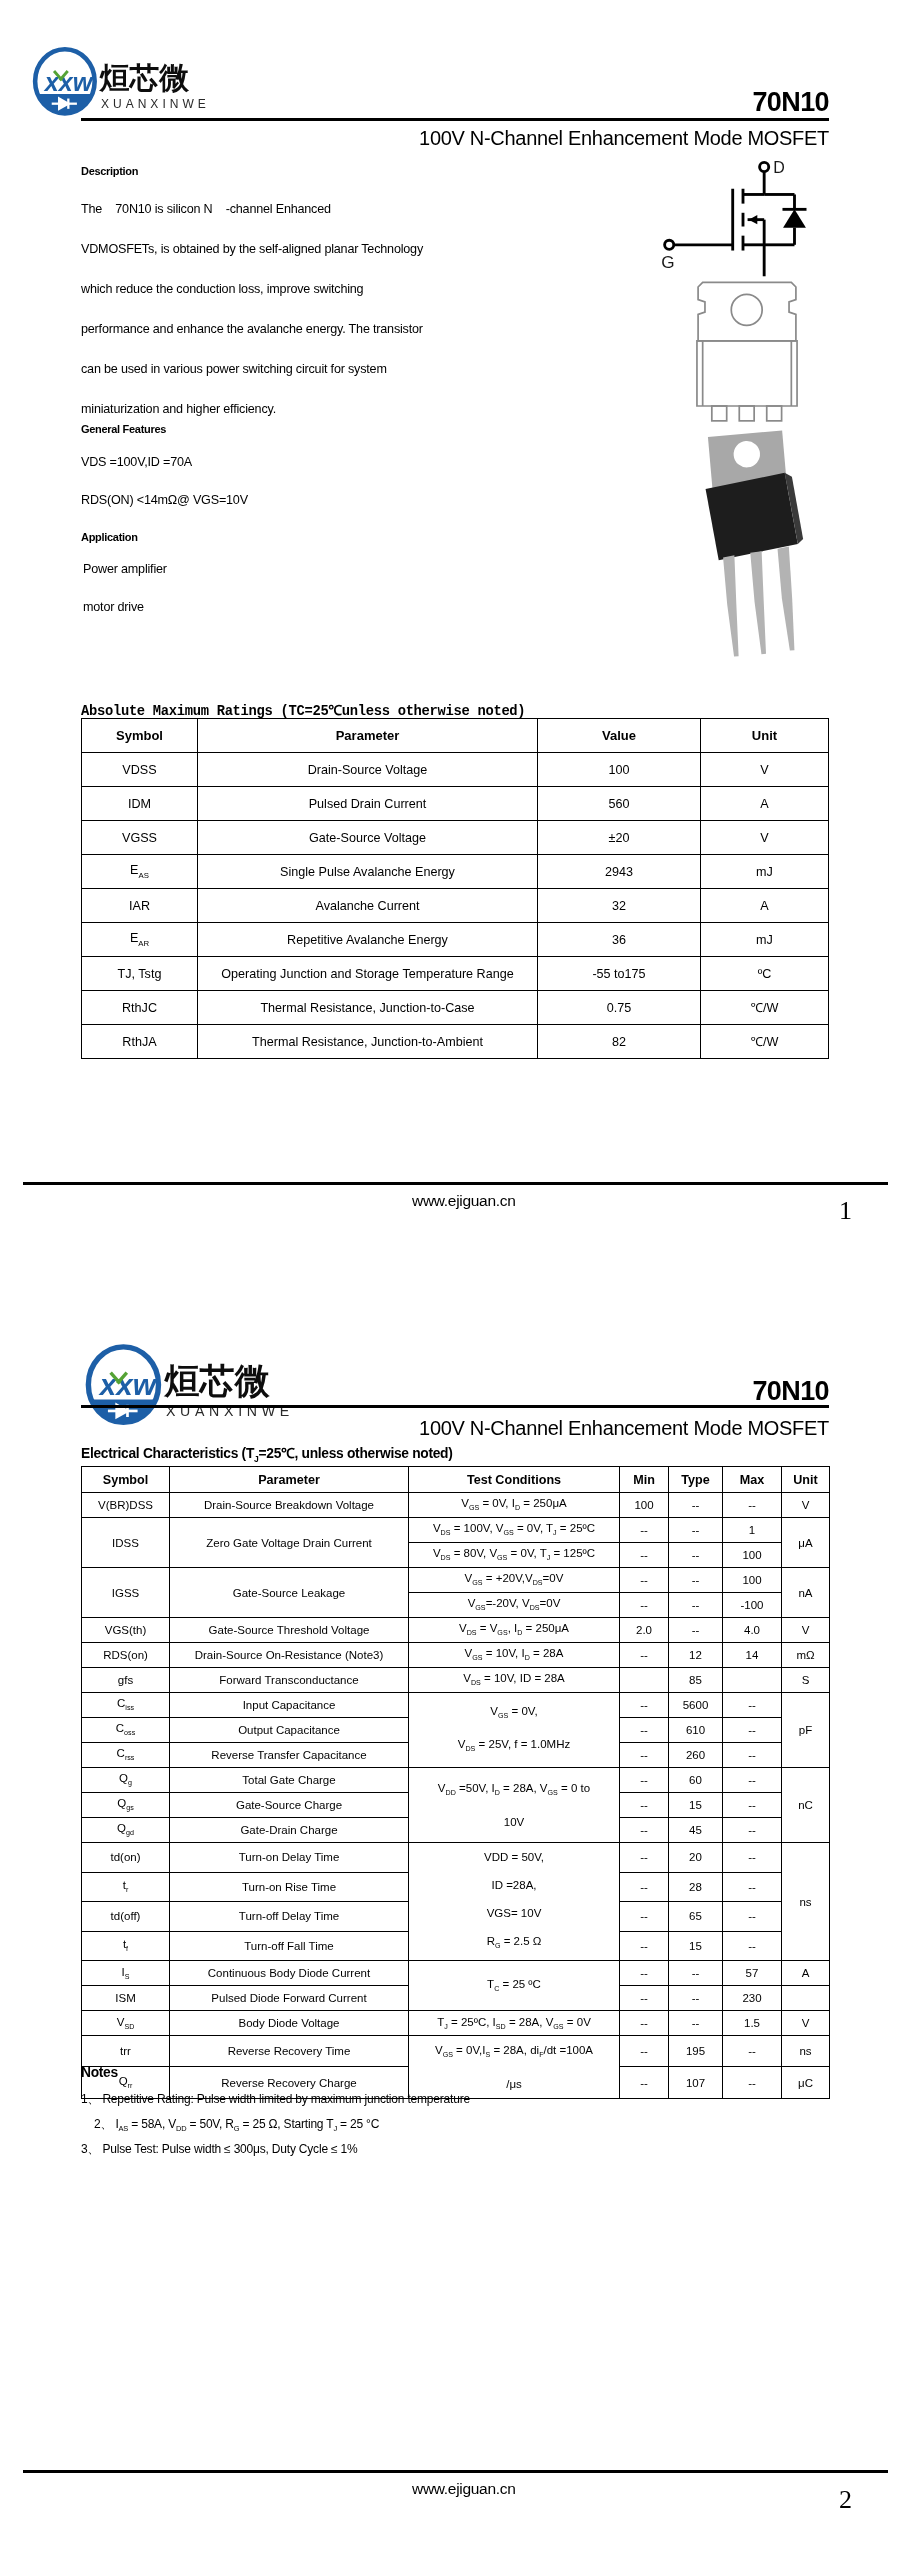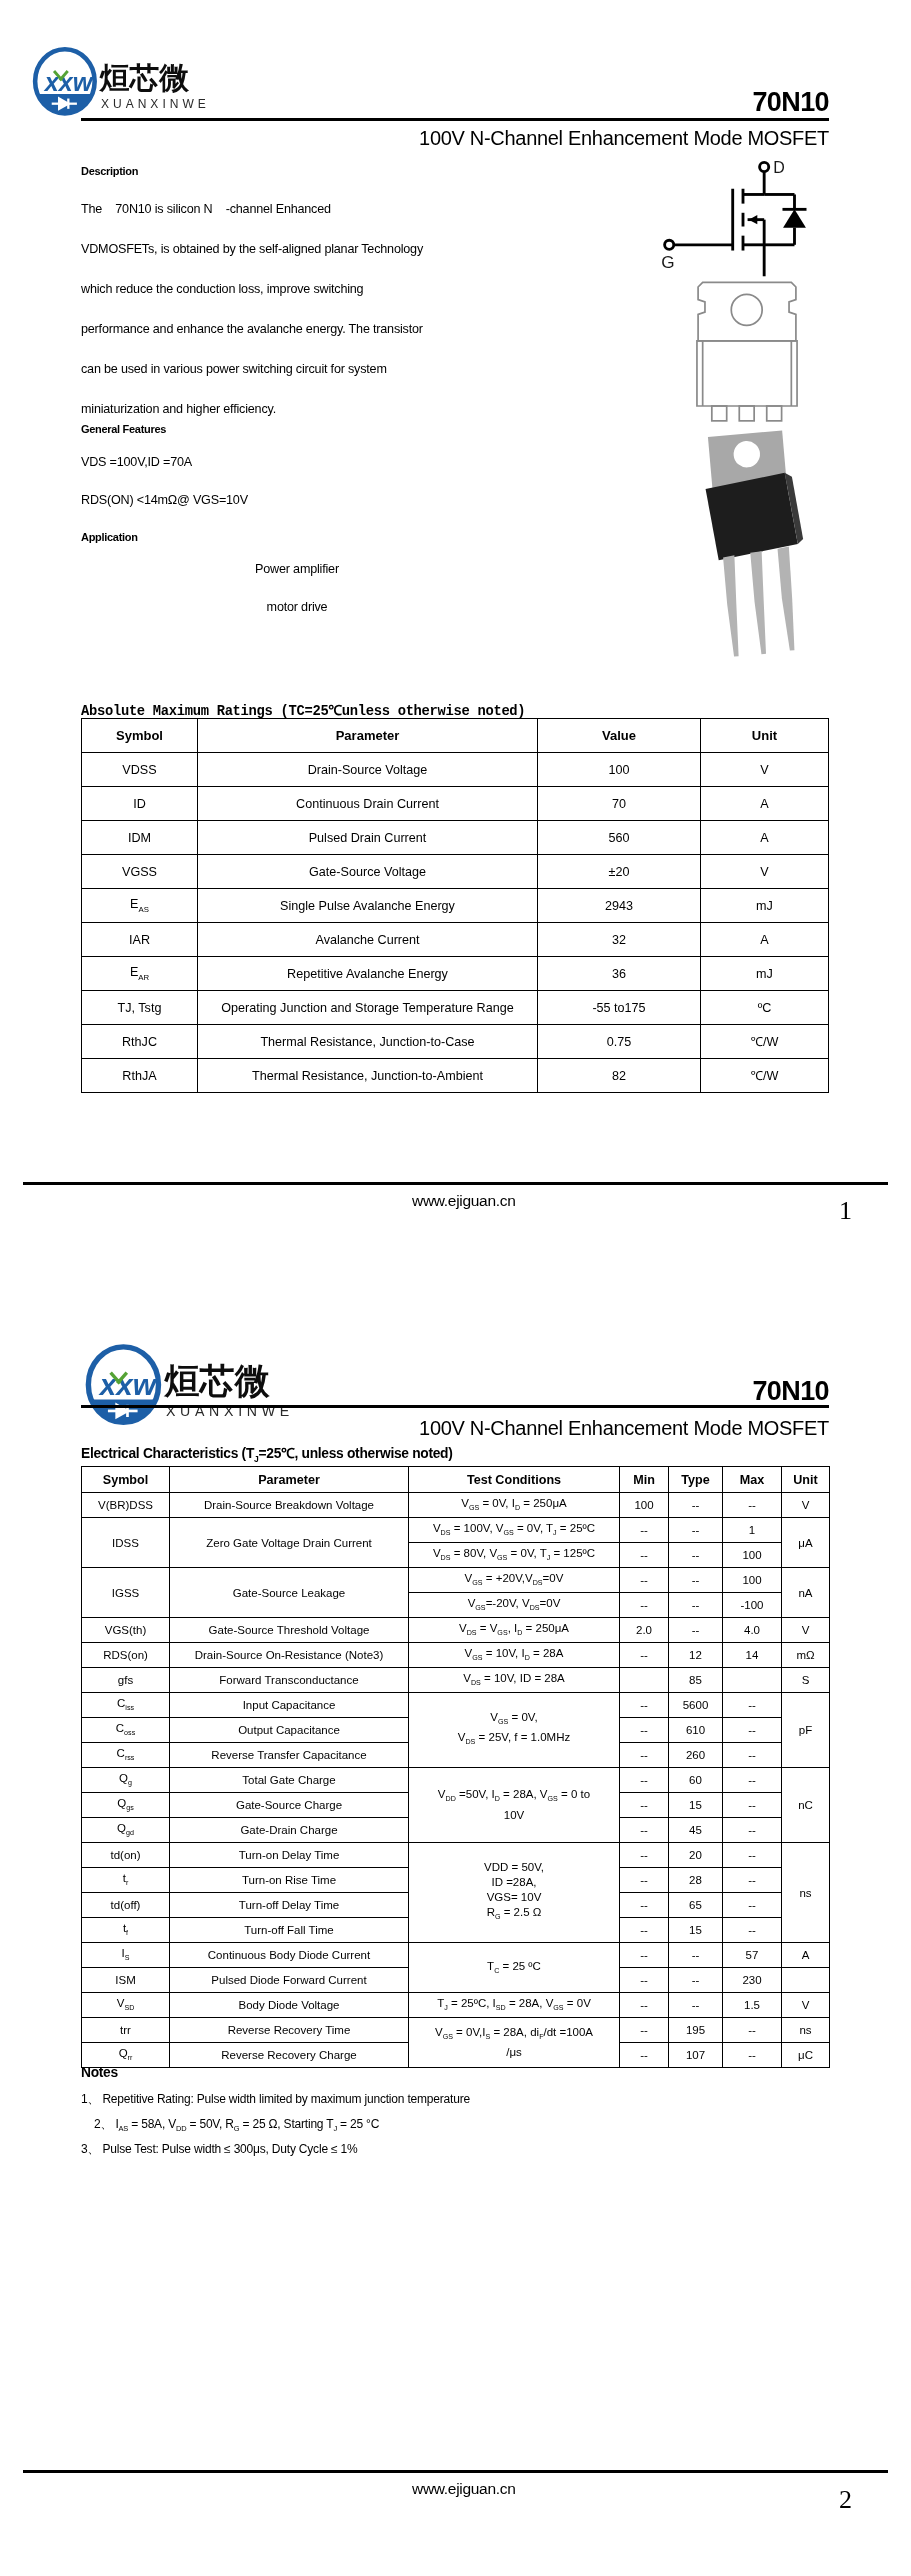--- a/index.html
+++ b/index.html
@@ -20,21 +20,21 @@
         text-align:center;vertical-align:middle;padding:0 2.3px;overflow:hidden;}
   table{border:1.7px solid #000;}
   sub{font-size:0.62em;}
   .t-abs{font-size:12.6px;}
   .t-abs th{font-size:13px;}
   .t-abs tr{height:34px;}
   .t-elec{font-size:11.5px;}
   .t-elec th{font-size:12.6px;}
   .t-elec tr{height:25px;}
   .t-elec tr.hdr{height:26px;}
-  .ml{white-space:pre-line;line-height:15px;}
+  .ml{white-space:pre-line;line-height:28px;}
   .footer-site{position:absolute;font-size:15.5px;letter-spacing:-0.3px;}
   .page-num{position:absolute;font-family:"Liberation Serif",serif;font-size:26px;}
   .note-line{position:absolute;font-size:12px;letter-spacing:-0.2px;}
   .logo-svg text{font-family:"Liberation Sans",sans-serif;}
 </style>
 </head>
 <body>
 
 <div id="canvas">
 
@@ -68,21 +68,21 @@
       <p class="body-line">miniaturization and higher efficiency.</p>
     </div>
 
     <div class="sec-title" style="left:81px;top:423px;">General Features</div>
     <div class="abs list" style="left:81px;top:443px;width:402px;">
       <p class="body-line">VDS =100V,ID =70A</p>
       <p class="body-line">RDS(ON) &lt;14mΩ@ VGS=10V</p>
     </div>
 
     <div class="sec-title" style="left:81px;top:531px;">Application</div>
-    <div class="abs list" style="left:96px;top:550px;width:402px;text-align:center;">
+    <div class="abs list" style="left:83px;top:550px;width:402px;">
       <p class="body-line">Power amplifier</p>
       <p class="body-line">motor drive</p>
     </div>
 
     <svg class="abs" style="left:654px;top:159px;" width="178" height="123" viewBox="0 0 310 215">
       <g stroke="#000" stroke-width="5" fill="none">
         <circle cx="192" cy="14" r="8"></circle>
         <line x1="192" y1="22" x2="192" y2="62"></line>
         <line x1="192" y1="62" x2="155" y2="62"></line>
         <line x1="155" y1="52" x2="155" y2="78"></line>
@@ -147,26 +147,20 @@
         <th>Value</th>
         <th>Unit</th>
       </tr>
       <tr>
             <td>VDSS</td>
             <td>Drain-Source Voltage</td>
             <td>100</td>
             <td>V</td>
           </tr>
       <tr>
-            <td>ID</td>
-            <td>Continuous Drain Current</td>
-            <td>70</td>
-            <td>A</td>
-          </tr>
-      <tr>
             <td>IDM</td>
             <td>Pulsed Drain Current</td>
             <td>560</td>
             <td>A</td>
           </tr>
       <tr>
             <td>VGSS</td>
             <td>Gate-Source Voltage</td>
             <td>±20</td>
             <td>V</td>

